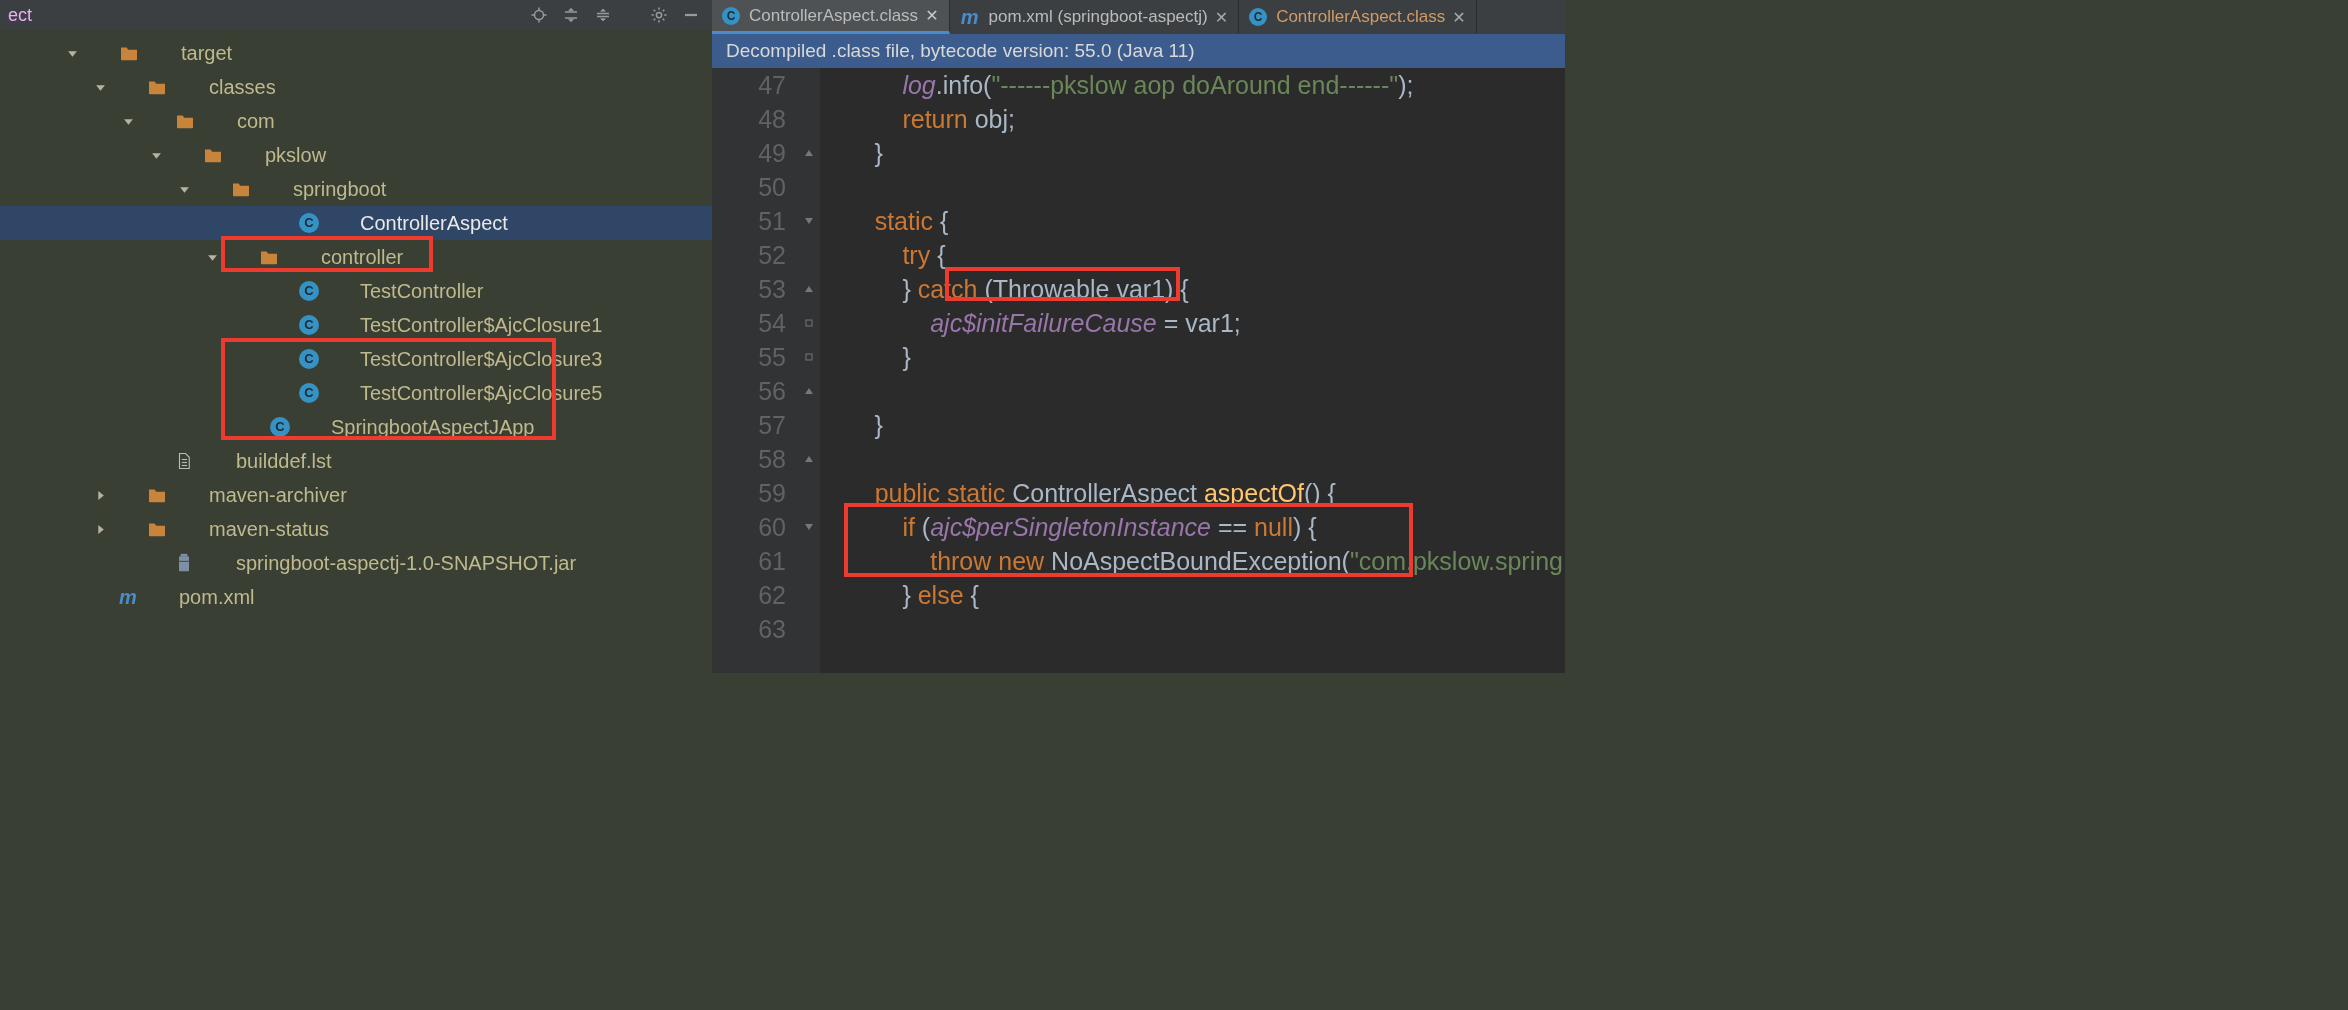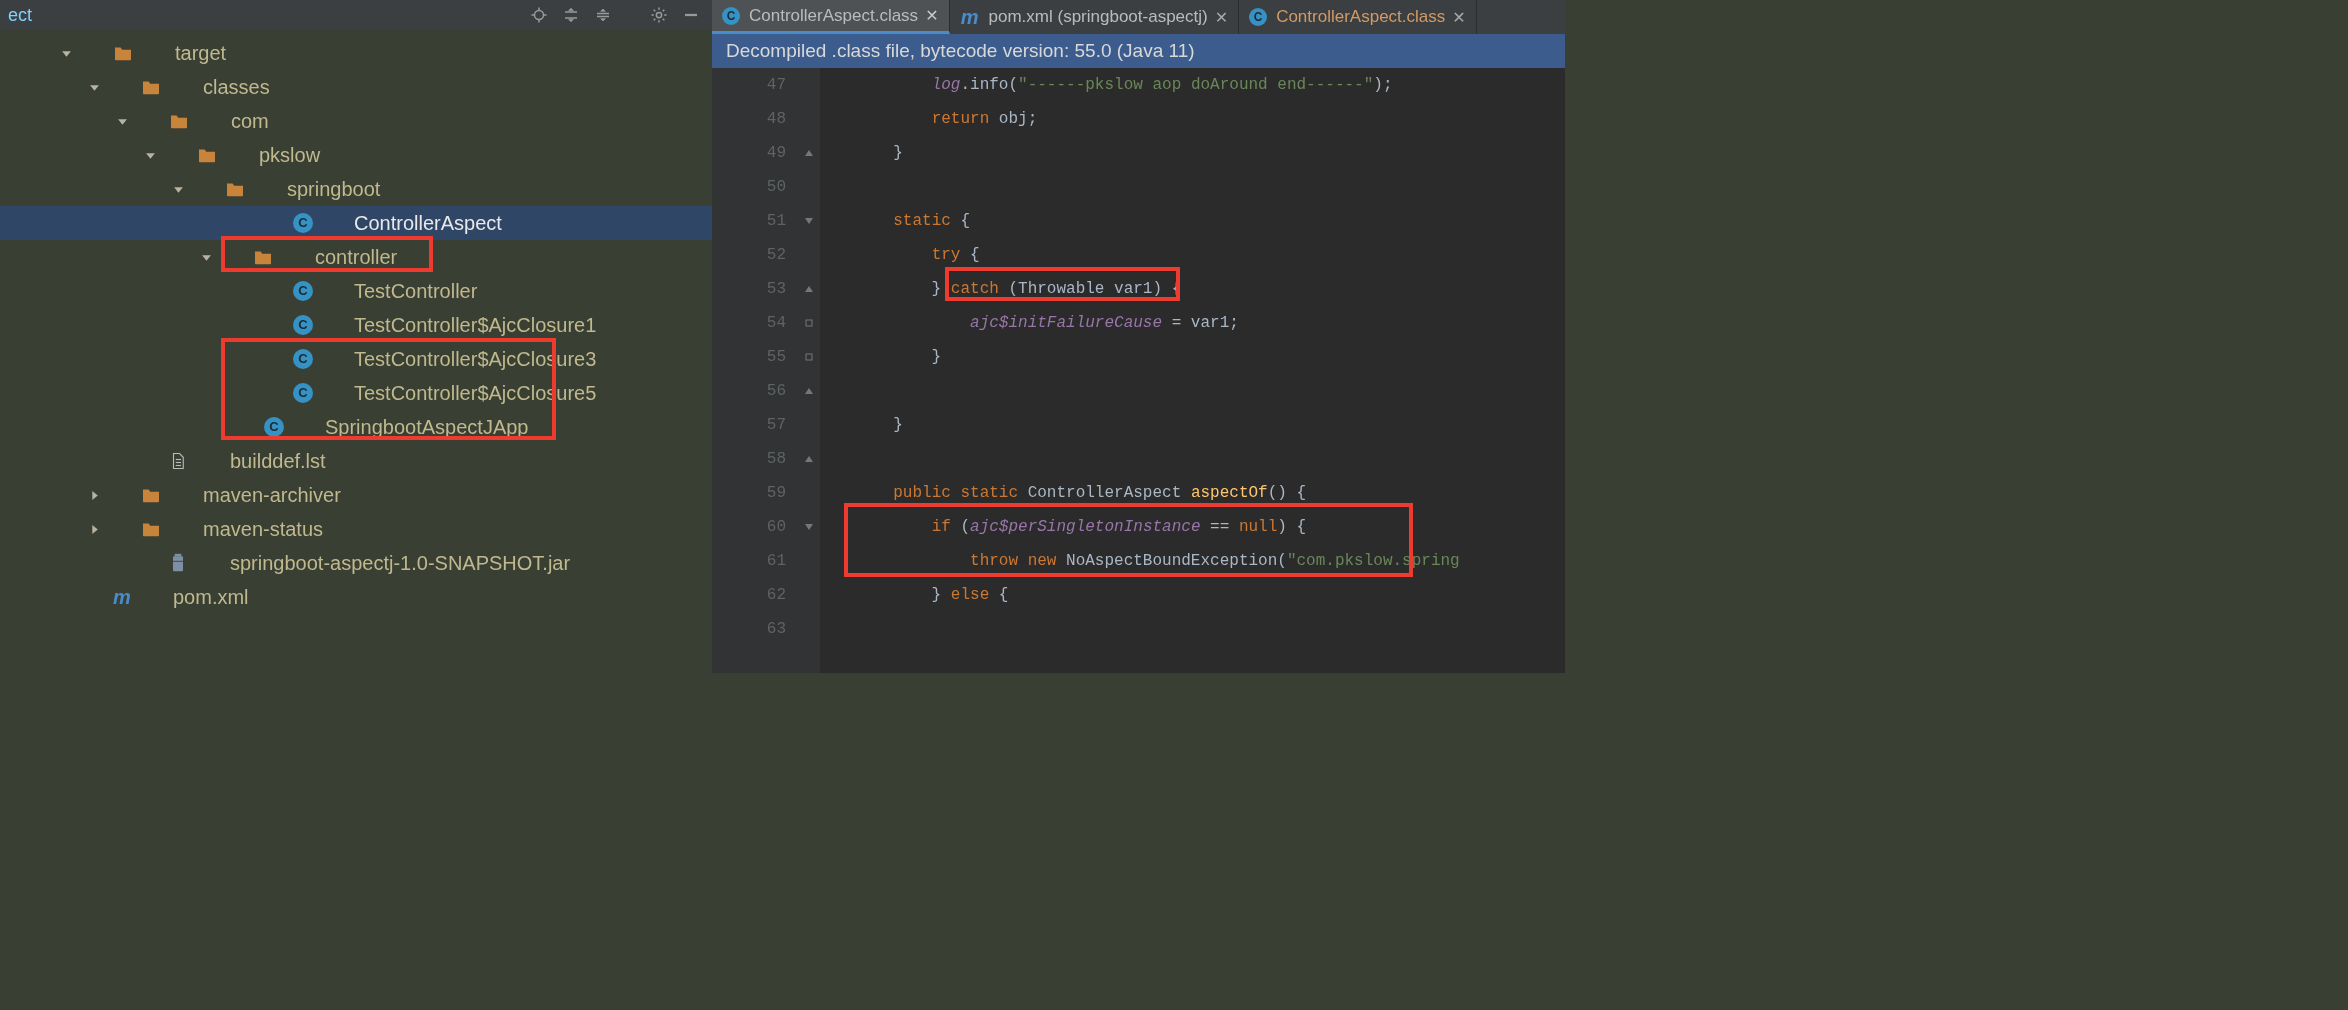--- a/index.html
+++ b/index.html
@@ -21,39 +21,39 @@
     position: relative;
   }
   .toolbar {
     height: 30px;
     background: #3c3f41;
     display: flex;
     align-items: center;
     padding: 0 8px;
     gap: 6px;
   }
-  .toolbar-left { display: flex; align-items: center; gap: 4px; color: #7dd3fc; }
+  .toolbar-left { display: flex; align-items: center; gap: 4px; color: #f0abfc; }
   .toolbar-spacer { flex: 1; }
   .toolbar-icon {
     width: 26px; height: 26px;
     display: inline-flex; align-items: center; justify-content: center;
     color: #a0a0a0;
   }
   .toolbar-icon svg { width: 18px; height: 18px; stroke: #9a9a9a; fill: #9a9a9a; }
   .tree {
     flex: 1;
     padding-top: 6px;
     font-size: 20px;
     line-height: 32px;
   }
   .tree-row {
     display: flex;
     align-items: center;
     height: 34px;
-    padding-left: 8px;
+    padding-left: 14px;
     white-space: nowrap;
     gap: 33px;
   }
   .tree-row .indent { display:inline-block; }
   .tree-row.selected { background: #2f4667; }
   .tree-row.selected .label { color: #e8e8e8; }
   .chevron {
     width: 14px;
     display: inline-flex;
     align-items: center;
@@ -132,22 +132,22 @@
   .tab .tab-title.orange { color:#d19a66; }
   .info-bar {
     background: #3b5c8c;
     color: #d8d8d8;
     padding: 6px 14px;
     font-size: 19px;
   }
   .editor {
     flex: 1;
     display: flex;
-    font-family: Liberation Mono, monospace;
-    font-size: 16px;
+    font-family: Liberation Sans, sans-serif;
+    font-size: 25px;
     line-height: 34px;
     background: #2b2b2b;
     overflow: hidden;
     position: relative;
     justify-content: flex-end;
   }
   .gutter {
     width: 86px;
     background: #313335;
     text-align: right;

